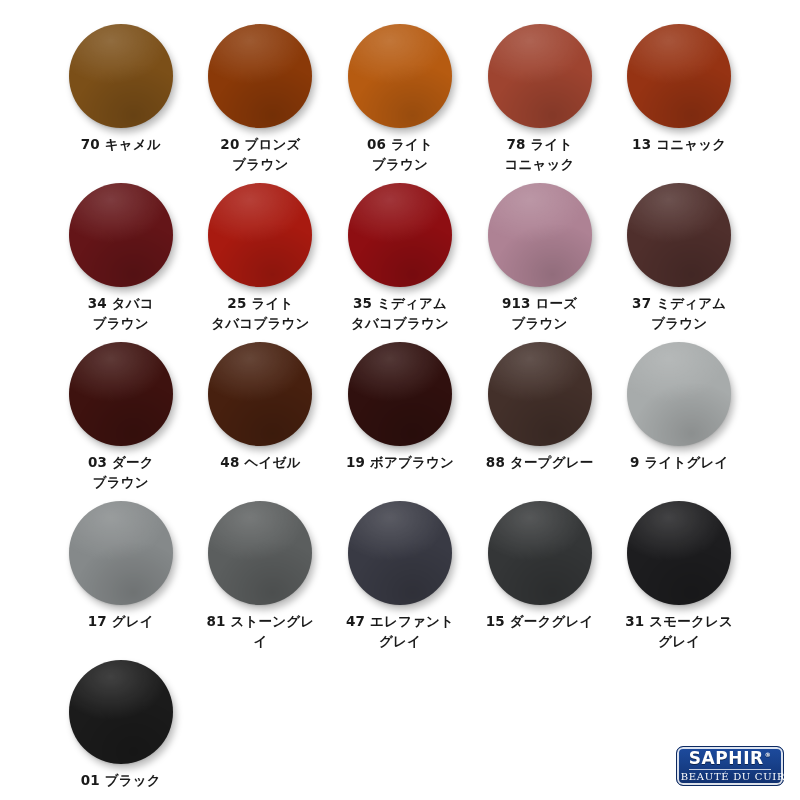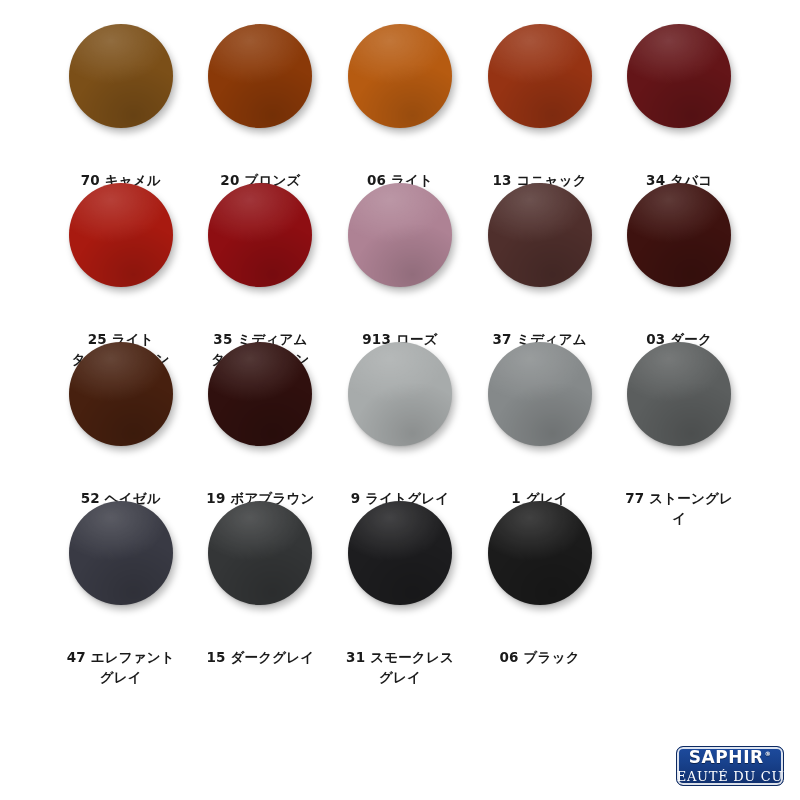--- a/index.html
+++ b/index.html
@@ -32,21 +32,20 @@
     column-gap: 18px;
     row-gap: 0px;
   }
 
   .swatch-cell {
     display: flex;
     flex-direction: column;
     align-items: center;
     justify-content: flex-start;
     position: relative;
-    gap: 36px;
   }
 
   .swatch-dot-wrap {
     width: 104px;
     height: 104px;
     position: relative;
     margin-bottom: 7px;
   }
 
   .swatch-dot {
@@ -122,21 +121,21 @@
   }
   .logo-rule {
     width: 84%;
     height: 1px;
     background: rgba(255,255,255,0.75);
     margin: 2px 0 2px 0;
   }
   .logo-tagline {
     color: #ffffff;
     font-family: "DejaVu Serif", "Liberation Serif", serif;
-    font-size: 13px;
+    font-size: 10px;
     letter-spacing: 0.7px;
     line-height: 1;
     white-space: nowrap;
     padding-left: 6px;
   }
 </style>
 </head>
 <body>
 
 <div id="swatch-board">
@@ -156,20 +155,27 @@
       </div>
       <div class="swatch-cell">
         <div class="swatch-dot-wrap">
           <div class="swatch-dot" style="background: rgb(182, 91, 17);"></div>
         </div>
         <div class="swatch-label">06 ライト
 ブラウン</div>
       </div>
       <div class="swatch-cell">
         <div class="swatch-dot-wrap">
+          <div class="swatch-dot" style="background: rgb(158, 68, 48);"></div>
+        </div>
+        <div class="swatch-label">78 ライト
+コニャック</div>
+      </div>
+      <div class="swatch-cell">
+        <div class="swatch-dot-wrap">
           <div class="swatch-dot" style="background: rgb(150, 51, 19);"></div>
         </div>
         <div class="swatch-label">13 コニャック</div>
       </div>
       <div class="swatch-cell">
         <div class="swatch-dot-wrap">
           <div class="swatch-dot" style="background: rgb(100, 21, 24);"></div>
         </div>
         <div class="swatch-label">34 タバコ
 ブラウン</div>
@@ -206,45 +212,51 @@
         <div class="swatch-dot-wrap">
           <div class="swatch-dot" style="background: rgb(62, 18, 15);"></div>
         </div>
         <div class="swatch-label">03 ダーク
 ブラウン</div>
       </div>
       <div class="swatch-cell">
         <div class="swatch-dot-wrap">
           <div class="swatch-dot" style="background: rgb(71, 32, 15);"></div>
         </div>
-        <div class="swatch-label">52 ヘイゼル</div>
+        <div class="swatch-label">48 ヘイゼル</div>
       </div>
       <div class="swatch-cell">
         <div class="swatch-dot-wrap">
           <div class="swatch-dot" style="background: rgb(48, 16, 14);"></div>
         </div>
         <div class="swatch-label">19 ボアブラウン</div>
       </div>
       <div class="swatch-cell">
         <div class="swatch-dot-wrap">
+          <div class="swatch-dot" style="background: rgb(67, 48, 42);"></div>
+        </div>
+        <div class="swatch-label">88 タープグレー</div>
+      </div>
+      <div class="swatch-cell">
+        <div class="swatch-dot-wrap">
           <div class="swatch-dot" style="background: rgb(167, 171, 171);"></div>
         </div>
         <div class="swatch-label">9 ライトグレイ</div>
       </div>
       <div class="swatch-cell">
         <div class="swatch-dot-wrap">
           <div class="swatch-dot" style="background: rgb(133, 137, 138);"></div>
         </div>
-        <div class="swatch-label">1 グレイ</div>
+        <div class="swatch-label">17 グレイ</div>
       </div>
       <div class="swatch-cell">
         <div class="swatch-dot-wrap">
           <div class="swatch-dot" style="background: rgb(91, 94, 94);"></div>
         </div>
-        <div class="swatch-label">77 ストーングレイ</div>
+        <div class="swatch-label">81 ストーングレイ</div>
       </div>
       <div class="swatch-cell">
         <div class="swatch-dot-wrap">
           <div class="swatch-dot" style="background: rgb(57, 58, 68);"></div>
         </div>
         <div class="swatch-label">47 エレファント
 グレイ</div>
       </div>
       <div class="swatch-cell">
         <div class="swatch-dot-wrap">
@@ -256,21 +268,21 @@
         <div class="swatch-dot-wrap">
           <div class="swatch-dot" style="background: rgb(29, 29, 31);"></div>
         </div>
         <div class="swatch-label">31 スモークレス
 グレイ</div>
       </div>
       <div class="swatch-cell">
         <div class="swatch-dot-wrap">
           <div class="swatch-dot" style="background: rgb(27, 27, 27);"></div>
         </div>
-        <div class="swatch-label">06 ブラック</div>
+        <div class="swatch-label">01 ブラック</div>
       </div>
     </div>
 
   <div id="saphir-logo">
     <div class="logo-wordmark">
       <span>SAPHIR</span><span class="logo-reg">®</span>
     </div>
     <div class="logo-rule"></div>
     <div class="logo-tagline">BEAUTÉ DU CUIR</div>
   </div>

